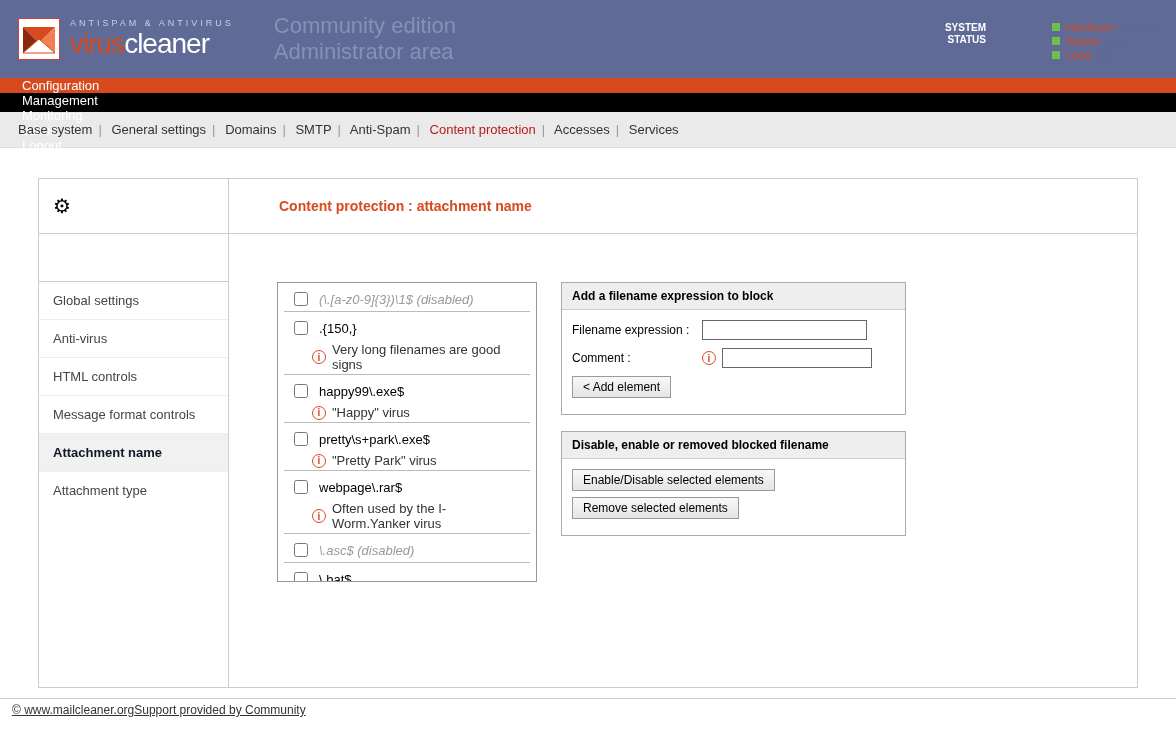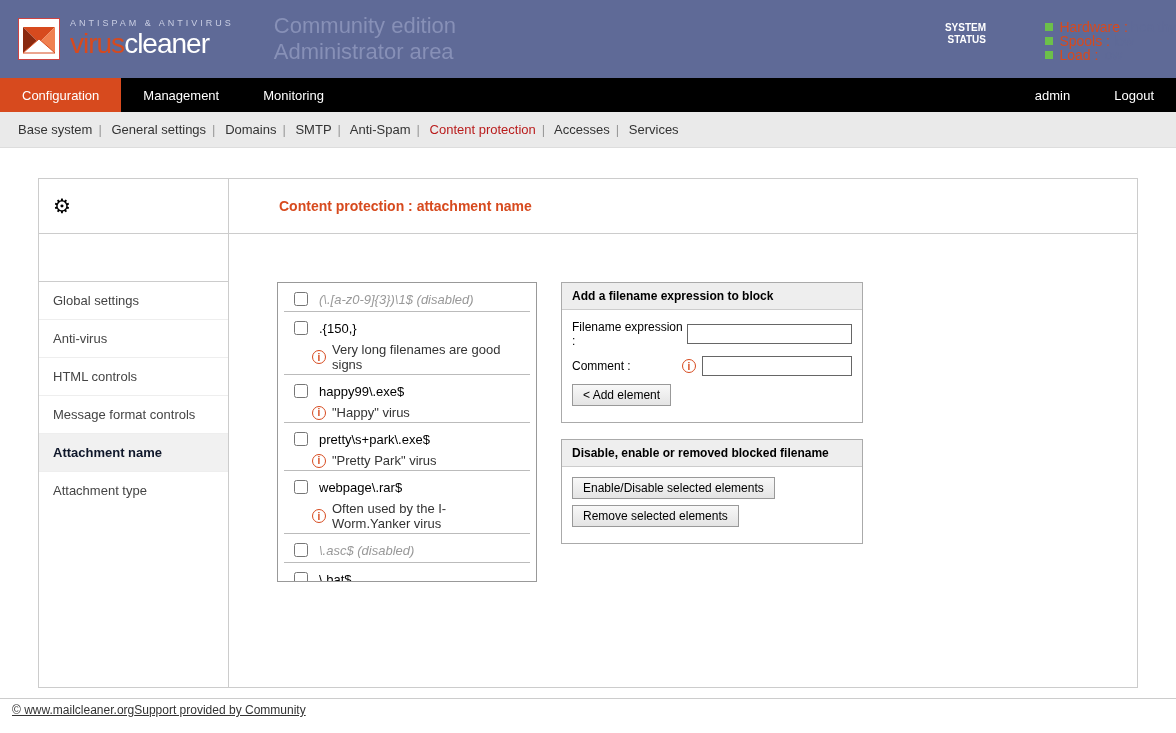--- a/index.html
+++ b/index.html
@@ -50,40 +50,41 @@
     right: 190px;
     top: 22px;
     color: #fff;
     font-size: 10px;
     font-weight: bold;
     text-align: right;
     line-height: 12px;
   }
   .status-list {
     position: absolute;
-    right: 0;
+    right: 18px;
     top: 20px;
-    font-size: 14px;
+    font-size: 11px;
     line-height: 14px;
   }
   .status-list .row { display:flex; align-items:center; }
   .status-list .sq {
     width: 8px; height: 8px;
     background: #6cc04a;
     margin-right: 6px;
   }
   .status-list .lbl { color: #d74a1e; }
   .status-list .val { color: #5f6a97; margin-left:3px;}
   .topnav {
     background: #000;
     height: 34px;
     display: flex;
     align-items: stretch;
     color: #fff;
     font-size: 13px;
+    flex-direction: column;
   }
   .topnav .item {
     padding: 0 22px;
     display:flex;
     align-items:center;
     cursor:pointer;
   }
   .topnav .item.active { background:#d74a1e; }
   .topnav-spacer { flex:1; }
   .topnav .right-item {
@@ -182,21 +183,21 @@
     border:1.5px solid #d74a1e;
     border-radius:50%;
     color:#d74a1e;
     font-size:10px;
     font-weight:bold;
     align-items:center;
     justify-content:center;
     flex-shrink:0;
   }
   .rightcol {
-    width: 302px;
+    width: 345px;
   }
   .box {
     border: 1px solid #aaa;
     margin-bottom: 16px;
   }
   .box-h {
     background: #eee;
     padding: 6px 10px;
     font-weight: bold;
     font-size: 12px;

